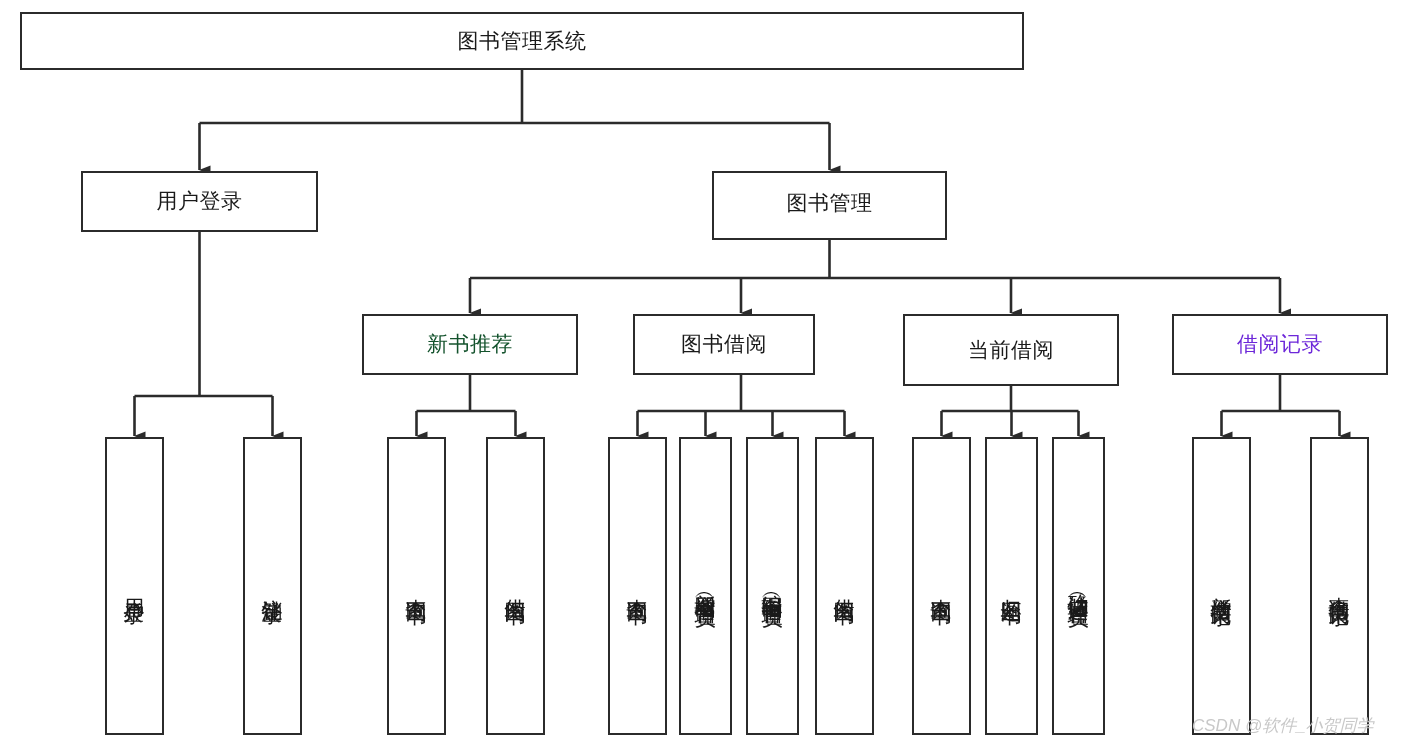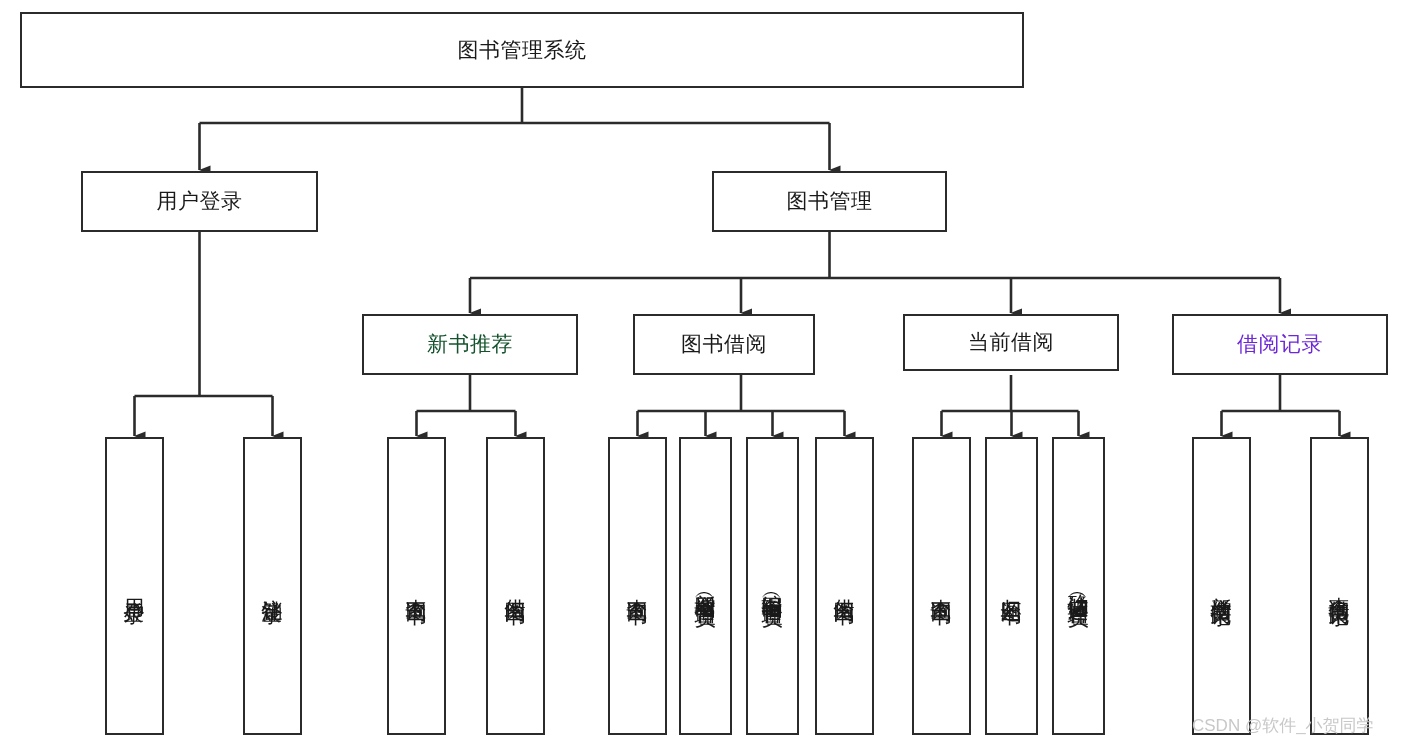--- a/index.html
+++ b/index.html
@@ -58,20 +58,21 @@
     letter-spacing: 2px;
     white-space: nowrap;
   }
   .watermark {
     position: absolute;
     color: #c8c8c8;
     font-size: 17px;
     white-space: nowrap;
     z-index: 5;
     font-family: "Liberation Sans", "DejaVu Sans", sans-serif;
+    font-style: italic;
   }
 </style>
 </head>
 <body>
 
 <div id="diagram-root">
 
   <svg id="edge-layer" viewBox="0 0 1405 747" xmlns="http://www.w3.org/2000/svg">
     <defs>
       <marker id="arrowhead" markerWidth="10" markerHeight="12" refX="5" refY="11" orient="auto" markerUnits="userSpaceOnUse">
@@ -109,36 +110,36 @@
         <path d="M 1011.5 411 L 1011.5 436" marker-end="url(#arrowhead)"></path>
         <path d="M 1078.5 411 L 1078.5 436" marker-end="url(#arrowhead)"></path>
         <path d="M 1280 375 L 1280 411"></path>
         <path d="M 1221.5 411 L 1339.5 411"></path>
         <path d="M 1221.5 411 L 1221.5 436" marker-end="url(#arrowhead)"></path>
         <path d="M 1339.5 411 L 1339.5 436" marker-end="url(#arrowhead)"></path>
       </g>
   </svg>
 
   <div id="nodes-layer">
-      <div class="node horizontal" style="left: 20px; top: 12px; width: 1004px; height: 76px; border-color: rgb(43, 43, 43); color: rgb(26, 26, 26);">
+      <div class="node horizontal" style="left: 20px; top: 12px; width: 1004px; height: 58px; border-color: rgb(43, 43, 43); color: rgb(26, 26, 26);">
         <span class="node-label">图书管理系统</span>
       </div>
       <div class="node horizontal" style="left: 81px; top: 171px; width: 237px; height: 61px; border-color: rgb(43, 43, 43); color: rgb(26, 26, 26);">
         <span class="node-label">用户登录</span>
       </div>
-      <div class="node horizontal" style="left: 712px; top: 171px; width: 235px; height: 61px; border-color: rgb(43, 43, 43); color: rgb(26, 26, 26);">
+      <div class="node horizontal" style="left: 712px; top: 171px; width: 235px; height: 69px; border-color: rgb(43, 43, 43); color: rgb(26, 26, 26); font-family: Liberation Mono, monospace;">
         <span class="node-label">图书管理</span>
       </div>
       <div class="node horizontal" style="left: 362px; top: 314px; width: 216px; height: 61px; border-color: rgb(43, 43, 43); color: #14532d;">
         <span class="node-label">新书推荐</span>
       </div>
       <div class="node horizontal" style="left: 633px; top: 314px; width: 182px; height: 61px; border-color: rgb(43, 43, 43); color: rgb(26, 26, 26);">
         <span class="node-label">图书借阅</span>
       </div>
-      <div class="node horizontal" style="left: 903px; top: 314px; width: 216px; height: 57px; border-color: rgb(43, 43, 43); color: rgb(26, 26, 26);">
+      <div class="node horizontal" style="left: 903px; top: 314px; width: 216px; height: 72px; border-color: rgb(43, 43, 43); color: rgb(26, 26, 26);">
         <span class="node-label">当前借阅</span>
       </div>
       <div class="node horizontal" style="left: 1172px; top: 314px; width: 216px; height: 61px; border-color: rgb(43, 43, 43); color: #6d28d9;">
         <span class="node-label">借阅记录</span>
       </div>
       <div class="node vertical" style="left: 105px; top: 437px; width: 59px; height: 298px; border-color: rgb(43, 43, 43); color: rgb(26, 26, 26);">
         <span class="node-label">用户登录</span>
       </div>
       <div class="node vertical" style="left: 243px; top: 437px; width: 59px; height: 298px; border-color: rgb(43, 43, 43); color: rgb(26, 26, 26);">
         <span class="node-label">注销登录</span>

